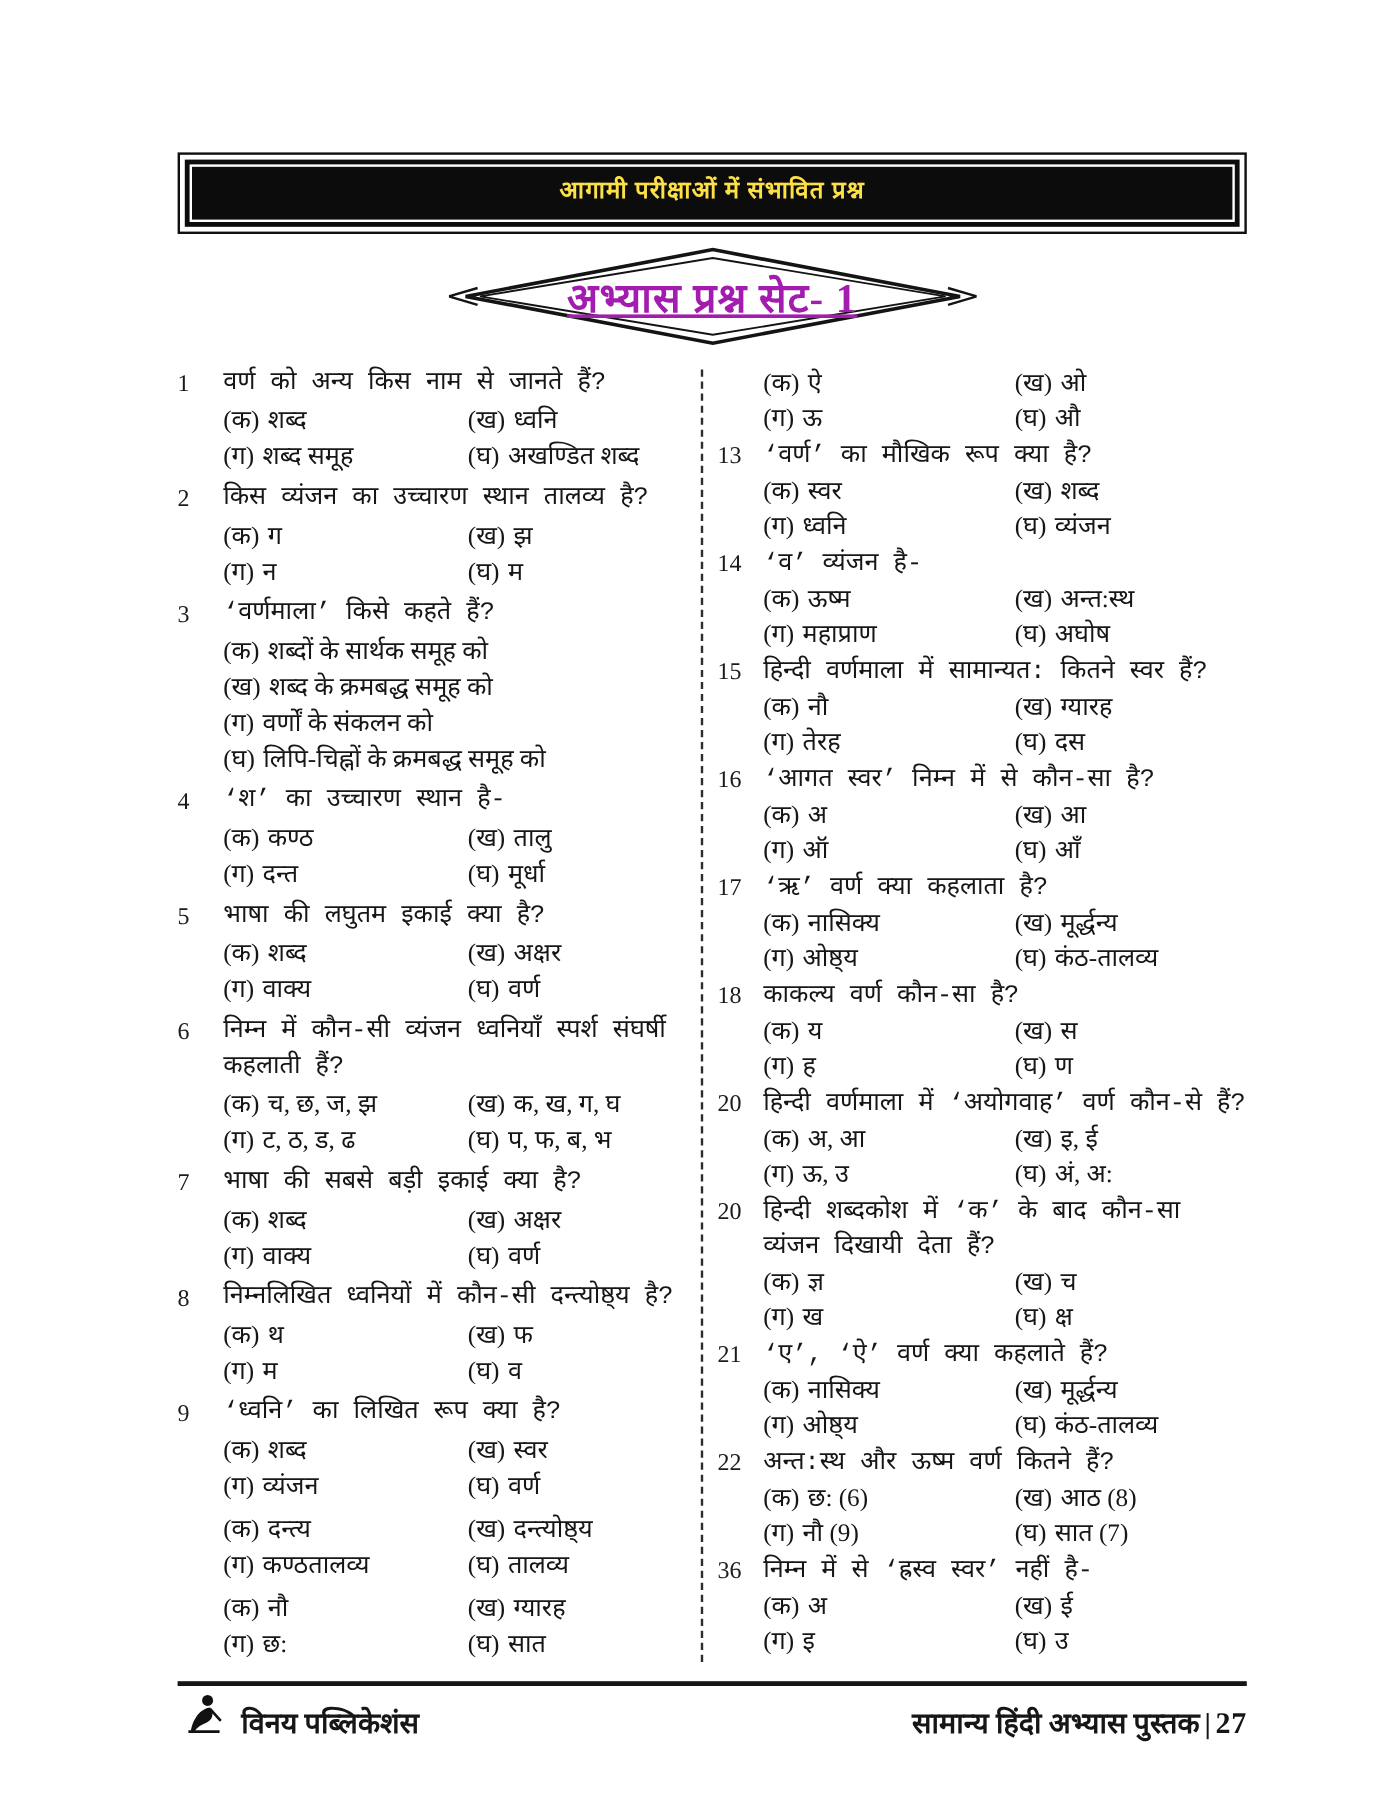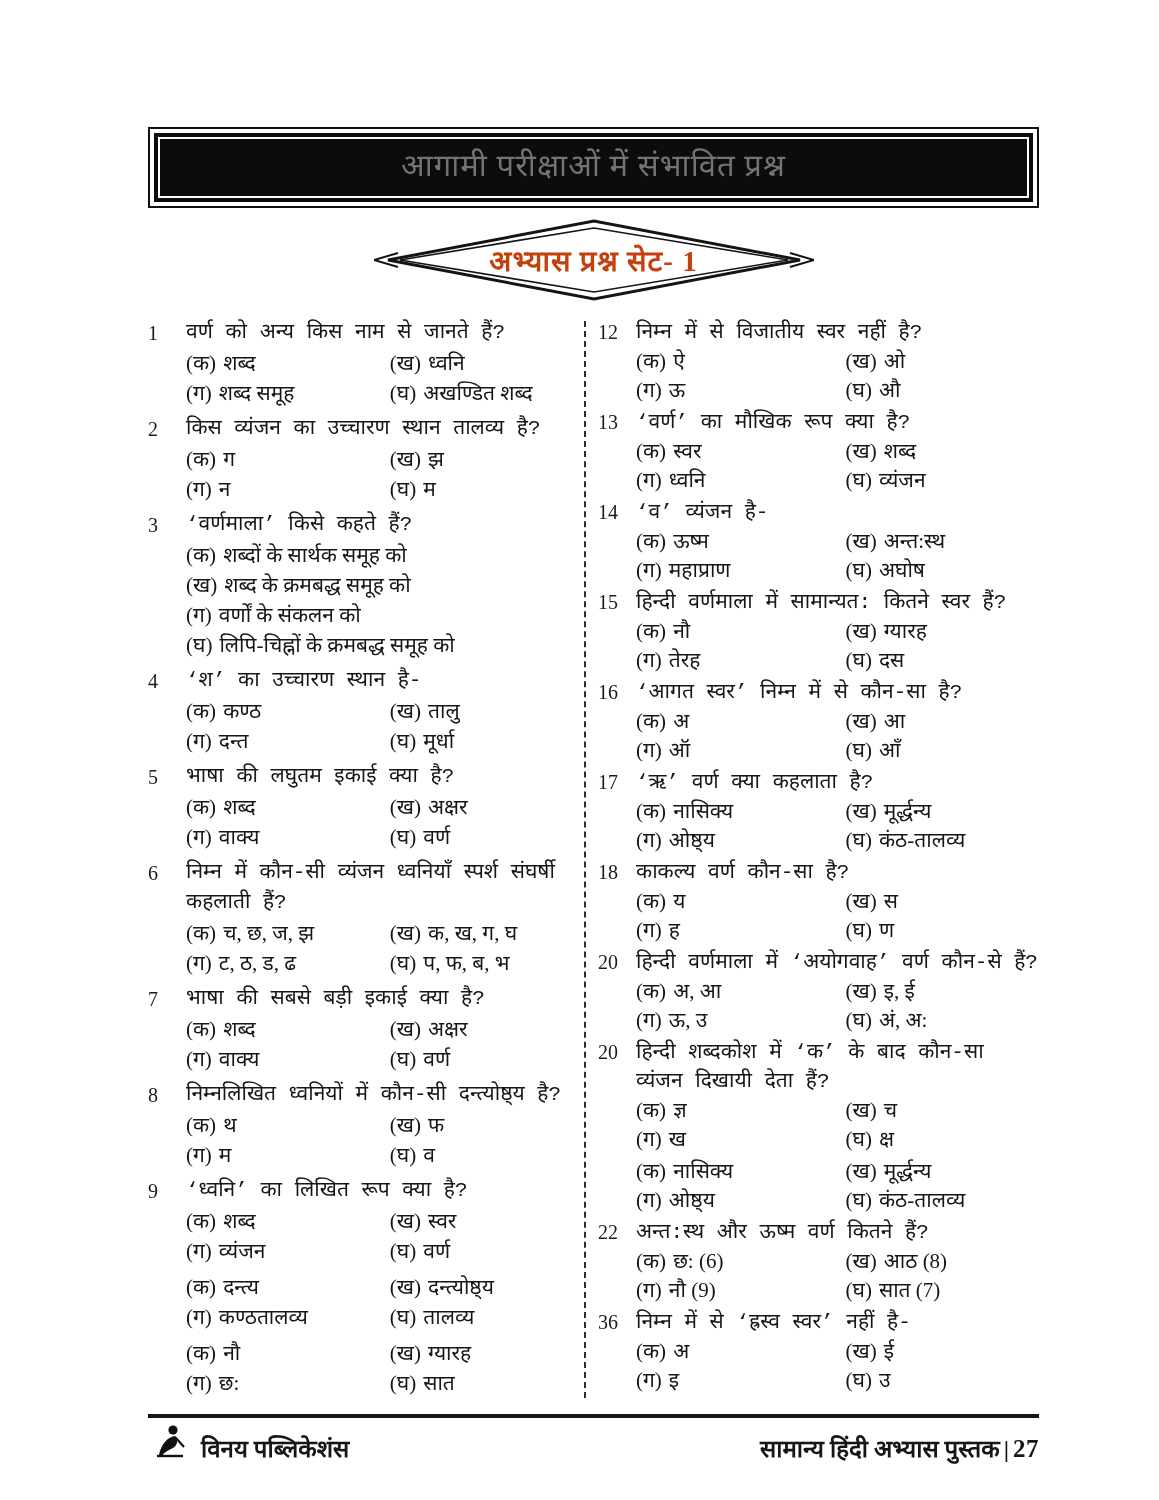--- a/index.html
+++ b/index.html
@@ -7,27 +7,27 @@
     width:1159px;height:1500px;background:#ffffff;color:#161616;
     font-family:"Liberation Serif","DejaVu Serif",serif;
     -webkit-font-smoothing:antialiased;
   }
   .page{box-sizing:border-box;width:1159px;height:1500px;padding:127px 120px 0 148px;}
 
   
   .banner-outer{border:2px solid #101010;padding:4px;background:#fff;}
   .banner-black{background:#0c0c0c;padding:4px;}
   .banner-inner{border:2px solid #ffffff;text-align:center;padding:9px 0 12px;}
-  .banner-title{margin:0;color:#737373;font-size:31px;font-weight:400;letter-spacing:1px;line-height:1.15;}
+  .banner-title{margin:0;color:#fde047;font-size:20px;font-weight:700;letter-spacing:1px;line-height:1.15;}
 
   
   .diamond-wrap{position:relative;width:440px;height:88px;margin:8px auto 10px;}
   .diamond-wrap svg{position:absolute;inset:0;}
   .diamond-text{position:absolute;inset:0;display:flex;align-items:center;justify-content:center;
-    font-size:29px;font-weight:700;color:#c2410c;letter-spacing:1px;}
+    font-size:34px;font-weight:700;color:#a21caf;letter-spacing:1px;text-decoration:underline;}
 
   
   .columns{display:flex;align-items:stretch;margin-top:14px;min-height:1080px;}
   .col{box-sizing:border-box;}
   .col-left{width:430px;flex:none;}
   .divider{width:0;border-left:2.5px dashed #2d2d2d;margin:3px 12px 6px 6px;}
   .col-right{flex:1;}
 
   .question{margin-bottom:6px;}
   .col-right .question{margin-bottom:3px;}
@@ -329,24 +329,20 @@
             <div class="opt">
               <span class="opt-label">(घ)</span>
               <span class="opt-text">सात</span>
             </div>
           </div>
   </div>
       </div>
     <div class="divider"></div>
     <div class="col col-right" id="col-right">
         <div class="question">
-    <div class="q-head">
-      <span class="q-num">12</span>
-      <span class="q-text">निम्न में से विजातीय स्वर नहीं है?</span>
-    </div>
     <div class="q-options">
             <div class="opt">
               <span class="opt-label">(क)</span>
               <span class="opt-text">ऐ</span>
             </div>
             <div class="opt">
               <span class="opt-label">(ख)</span>
               <span class="opt-text">ओ</span>
             </div>
             <div class="opt">
@@ -545,20 +541,24 @@
               <span class="opt-label">(ग)</span>
               <span class="opt-text">ख</span>
             </div>
             <div class="opt">
               <span class="opt-label">(घ)</span>
               <span class="opt-text">क्ष</span>
             </div>
           </div>
   </div>
         <div class="question">
+    <div class="q-head">
+      <span class="q-num">21</span>
+      <span class="q-text">‘ए’, ‘ऐ’ वर्ण क्या कहलाते हैं?</span>
+    </div>
     <div class="q-options">
             <div class="opt">
               <span class="opt-label">(क)</span>
               <span class="opt-text">नासिक्य</span>
             </div>
             <div class="opt">
               <span class="opt-label">(ख)</span>
               <span class="opt-text">मूर्द्धन्य</span>
             </div>
             <div class="opt">

